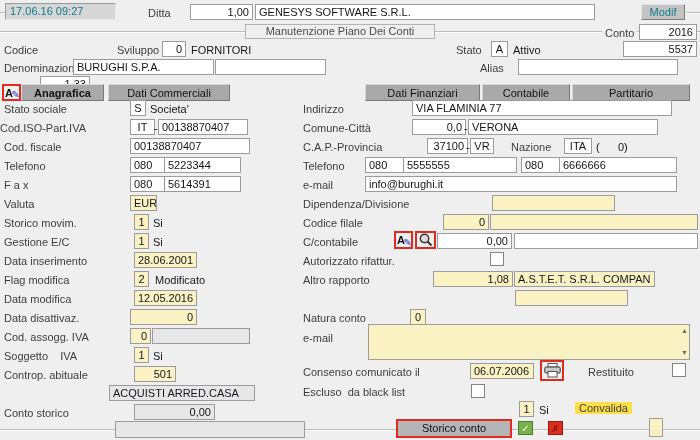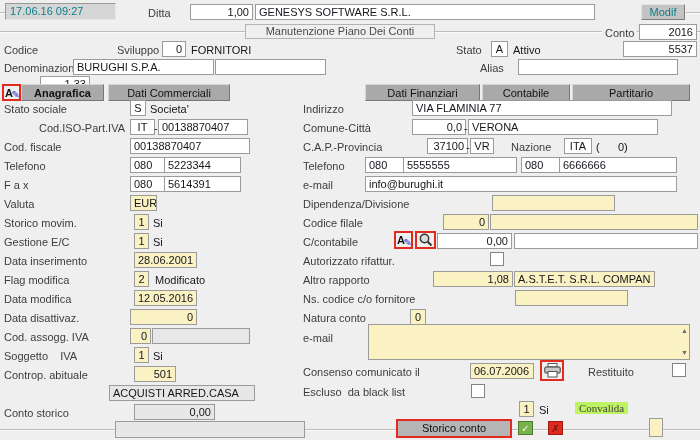--- a/index.html
+++ b/index.html
@@ -81,21 +81,21 @@
   <div class="tab active" style="left:21px;top:84px;width:83px;">Anagrafica</div>
   <div class="tab" style="left:108px;top:84px;width:122px;">Dati Commerciali</div>
   <div class="tab" style="left:365px;top:84px;width:115px;">Dati Finanziari</div>
   <div class="tab" style="left:482px;top:84px;width:88px;">Contabile</div>
   <div class="tab" style="left:572px;top:84px;width:118px;">Partitario</div>
 
   <span class="lbl" style="left:4px;top:103px;">Stato sociale</span>
   <div class="box c" style="left:130px;top:100px;width:16px;">S</div>
   <span class="val" style="left:150px;top:103px;">Societa'</span>
 
-  <span class="lbl" style="left:0;top:122px;margin-left:39px;">Cod.ISO-Part.IVA</span>
+  <span class="lbl" style="left:0;top:122px;">Cod.ISO-Part.IVA</span>
   <div class="box c" style="left:130px;top:119px;width:25px;">IT</div>
   <span class="sep" style="left:154px;top:122px;">-</span>
   <div class="box" style="left:158px;top:119px;width:90px;">00138870407</div>
 
   <span class="lbl" style="left:4px;top:141px;">Cod. fiscale</span>
   <div class="box" style="left:130px;top:138px;width:120px;">00138870407</div>
 
   <span class="lbl" style="left:4px;top:160px;">Telefono</span>
   <div class="box" style="left:130px;top:157px;width:35px;">080</div>
   <div class="box" style="left:164px;top:157px;width:77px;">5223344</div>
@@ -192,21 +192,20 @@
   <div class="box r" style="left:437px;top:233px;width:75px;">0,00</div>
   <div class="box" style="left:514px;top:233px;width:184px;"></div>
 
   <span class="lbl" style="left:303px;top:255px;">Autorizzato rifattur.</span>
   <div class="chk" style="left:490px;top:252px;"></div>
 
   <span class="lbl" style="left:303px;top:274px;">Altro rapporto</span>
   <div class="box y r" style="left:433px;top:271px;width:80px;">1,08</div>
   <div class="box y" style="left:514px;top:271px;width:141px;">A.S.T.E.T. S.R.L. COMPAN</div>
 
-  <span class="lbl" style="left:303px;top:293px;">Ns. codice c/o fornitore</span>
   <div class="box y" style="left:515px;top:290px;width:113px;"></div>
 
   <span class="lbl" style="left:303px;top:312px;">Natura conto</span>
   <div class="box y c" style="left:410px;top:309px;width:16px;">0</div>
 
   <span class="lbl" style="left:303px;top:332px;">e-mail</span>
   <div class="tarea" style="left:368px;top:324px;width:322px;height:36px;">
     <span style="position:absolute;left:3px;top:2px;"></span>
     <span class="sarr" style="top:2px;">▲</span>
     <span class="sarr" style="bottom:2px;">▼</span>
@@ -226,16 +225,16 @@
 
   <span class="lbl" style="left:303px;top:386px;">Escluso  da black list</span>
   <div class="chk" style="left:471px;top:384px;"></div>
 
   <div class="box y c" style="left:519px;top:401px;width:15px;">1</div>
   <span class="val" style="left:539px;top:404px;">Si</span>
 
   <div class="bigbtn" style="left:396px;top:419px;width:116px;height:19px;">Storico conto</div>
   <div class="minibtn" style="left:518px;top:421px;width:15px;height:14px;background:#79b24a;border:1px solid #4e7d2d;color:#ffffff;"><span>✓</span></div>
   <div class="minibtn" style="left:548px;top:421px;width:15px;height:14px;background:#dc2d1c;border:1px solid #9e1a10;color:#7d120a;"><span>✗</span></div>
-  <span class="lbl" style="left:575px;top:402px;background:#bef264;padding:0 4px;font-family:Liberation Serif, serif;">Convalida</span>
+  <span class="lbl" style="left:575px;top:402px;background:#fde047;padding:0 4px;">Convalida</span>
   <div class="box y" style="left:649px;top:418px;width:14px;height:19px;"></div>
 
 </div>
 
 </body></html>

